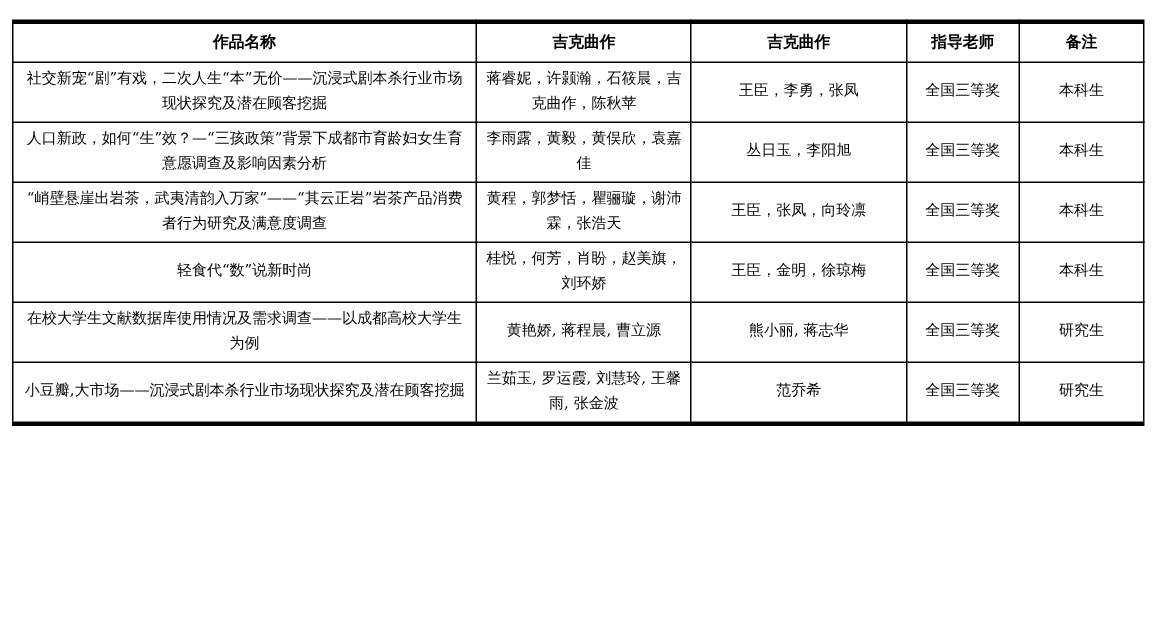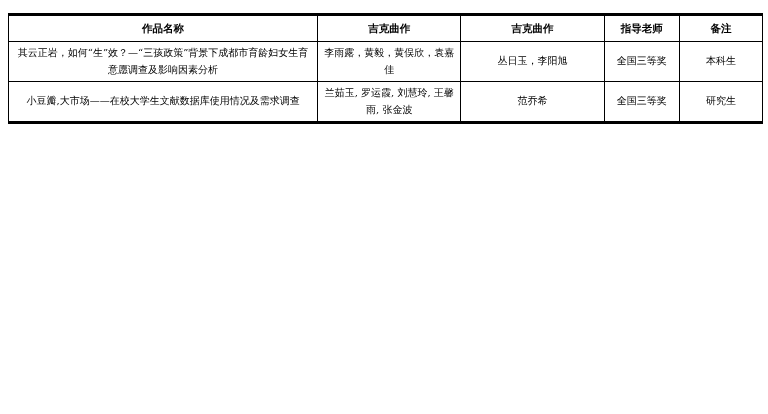--- a/index.html
+++ b/index.html
@@ -68,28 +68,56 @@
       <tr>
         <th>作品名称</th>
         <th>吉克曲作</th>
         <th>吉克曲作</th>
         <th>指导老师</th>
         <th>备注</th>
       </tr>
     </thead>
     <tbody>
       <tr>
-        <td>其云正岩，如何“生”效？—“三孩政策”背景下成都市育龄妇女生育意愿调查及影响因素分析</td>
+        <td>社交新宠“剧”有戏，二次人生“本”无价——沉浸式剧本杀行业市场现状探究及潜在顾客挖掘</td>
+        <td>蒋睿妮，许颢瀚，石筱晨，吉克曲作，陈秋苹</td>
+        <td>王臣，李勇，张凤</td>
+        <td>全国三等奖</td>
+        <td>本科生</td>
+      </tr>
+      <tr>
+        <td>人口新政，如何“生”效？—“三孩政策”背景下成都市育龄妇女生育意愿调查及影响因素分析</td>
         <td>李雨露，黄毅，黄俣欣，袁嘉佳</td>
         <td>丛日玉，李阳旭</td>
         <td>全国三等奖</td>
         <td>本科生</td>
       </tr>
       <tr>
-        <td>小豆瓣,大市场——在校大学生文献数据库使用情况及需求调查</td>
+        <td>“峭壁悬崖出岩茶，武夷清韵入万家”——“其云正岩”岩茶产品消费者行为研究及满意度调查</td>
+        <td>黄程，郭梦恬，瞿骊璇，谢沛霖，张浩天</td>
+        <td>王臣，张凤，向玲凛</td>
+        <td>全国三等奖</td>
+        <td>本科生</td>
+      </tr>
+      <tr>
+        <td>轻食代“数”说新时尚</td>
+        <td>桂悦，何芳，肖盼，赵美旗，刘环娇</td>
+        <td>王臣，金明，徐琼梅</td>
+        <td>全国三等奖</td>
+        <td>本科生</td>
+      </tr>
+      <tr>
+        <td>在校大学生文献数据库使用情况及需求调查——以成都高校大学生为例</td>
+        <td>黄艳娇, 蒋程晨, 曹立源</td>
+        <td>熊小丽, 蒋志华</td>
+        <td>全国三等奖</td>
+        <td>研究生</td>
+      </tr>
+      <tr>
+        <td>小豆瓣,大市场——沉浸式剧本杀行业市场现状探究及潜在顾客挖掘</td>
         <td>兰茹玉, 罗运霞, 刘慧玲, 王馨雨, 张金波</td>
         <td>范乔希</td>
         <td>全国三等奖</td>
         <td>研究生</td>
       </tr>
     </tbody>
   </table>
 </div>
 
 </body></html>

